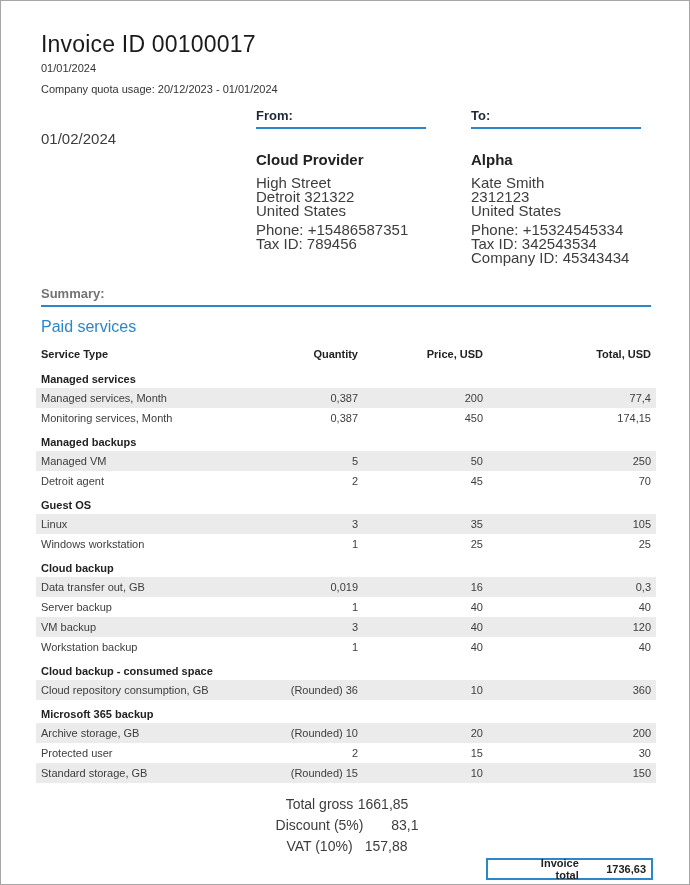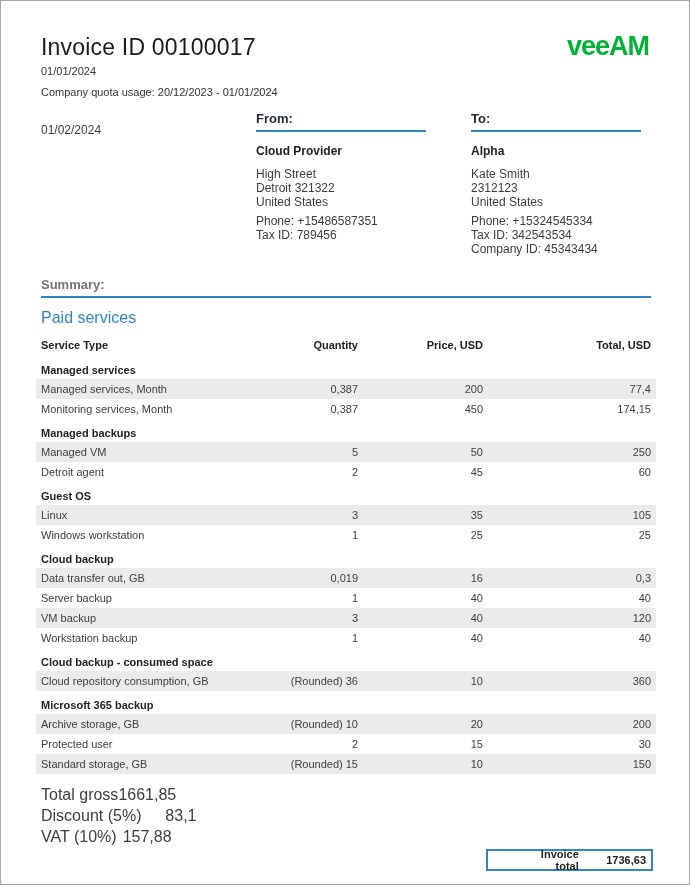--- a/index.html
+++ b/index.html
@@ -18,58 +18,57 @@
   .logo { font-size: 27px; font-weight: 700; color: #00b336; letter-spacing: -1px; line-height: 30px; padding-right: 2px; }
   .invoice-date { margin-top: 4px; font-size: 11px; color: #333; font-weight: 400; }
   .quota-usage { margin-top: 9px; font-size: 11px; color: #333; }
   .info-cols { display: flex; margin-top: 13px; }
   .info-col { width: 170px; }
   .info-col + .info-col { margin-left: 45px; }
   .col-heading {
     font-size: 13px; font-weight: 700; color: #1e2834;
     padding-bottom: 4px; border-bottom: 2px solid #2b87c8;
   }
-  .info-body { margin-top: 12px; font-size: 12px; color: #3d3d3d; line-height: 14px; }
+  .info-body { margin-top: 24px; font-size: 15px; color: #3d3d3d; line-height: 14px; }
   .info-name { font-weight: 700; color: #222; margin-bottom: 9px; }
   .info-block { margin-bottom: 5px; }
   .summary-heading {
     margin-top: 16px; font-size: 13px; font-weight: 700; color: #737373;
     padding-bottom: 4px; border-bottom: 2px solid #2b87c8;
   }
   .paid-services { margin-top: 11px; font-size: 16px; color: #2b87c8; width: fit-content; }
   .services-table { margin-top: 7px; margin-left: -5px; width: 620px; }
   .t-row { display: flex; align-items: center; font-size: 11px; color: #3d3d3d; padding: 0 5px; }
   .t-header { font-weight: 700; color: #222; height: 22px; }
   .group-row { font-weight: 700; color: #222; height: 13px; margin-top: 7px; margin-bottom: 3px; }
   .data-row { height: 20px; }
   .data-row.shaded { background: #ebebeb; }
   .c-service { flex: 1; text-align: left; }
   .c-qty { width: 140px; text-align: right; }
   .c-price { width: 125px; text-align: right; padding-left: 24px; }
   .c-total { width: 168px; text-align: right; }
   .totals { margin-top: 10px; width: 612px; }
-  .totals-row { display: flex; justify-content: flex-start; align-items: center; height: 21px; font-size: 16px; color: #3d3d3d; }
+  .totals-row { display: flex; justify-content: center; align-items: center; height: 21px; font-size: 14px; color: #3d3d3d; }
   .totals-label { text-align: right; }
   .totals-value { width: 55px; text-align: right; }
   .invoice-total-box {
     margin-top: 2px; margin-left: auto; width: 167px; height: 22px;
     border: 2px solid #2b87c8;
     display: flex; justify-content: flex-end; align-items: center;
     padding-right: 5px; font-size: 11px; font-weight: 700; color: #222; padding-left: 40px;
   }
   .invoice-total-box .totals-value { width: 85px; }
 </style>
 </head>
 <body>
 
 <div class="page">
 
   <div class="header-row">
     <div class="page-title">Invoice ID 00100017</div>
-    <div class="logo">veeAM</div>
   </div>
 
   <div class="invoice-date">01/01/2024</div>
   <div class="quota-usage">Company quota usage: 20/12/2023 - 01/01/2024</div>
 
   <div class="info-cols">
 
     <div class="info-col">
       <div class="info-body">
         <div>01/02/2024</div>
@@ -143,21 +142,21 @@
         <div class="t-row data-row shaded">
           <div class="c-service">Managed VM</div>
           <div class="c-qty">5</div>
           <div class="c-price">50</div>
           <div class="c-total">250</div>
         </div>
         <div class="t-row data-row">
           <div class="c-service">Detroit agent</div>
           <div class="c-qty">2</div>
           <div class="c-price">45</div>
-          <div class="c-total">60</div>
+          <div class="c-total">70</div>
         </div>
         <div class="t-row group-row">
           <div class="c-service">Guest OS</div>
         </div>
         <div class="t-row data-row shaded">
           <div class="c-service">Linux</div>
           <div class="c-qty">3</div>
           <div class="c-price">35</div>
           <div class="c-total">105</div>
         </div>

